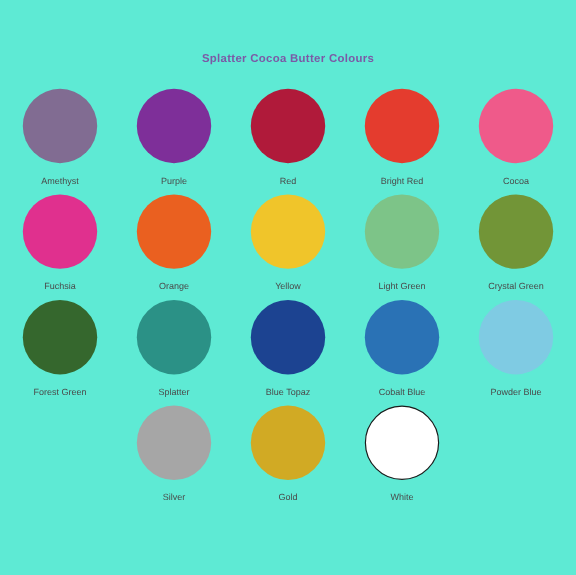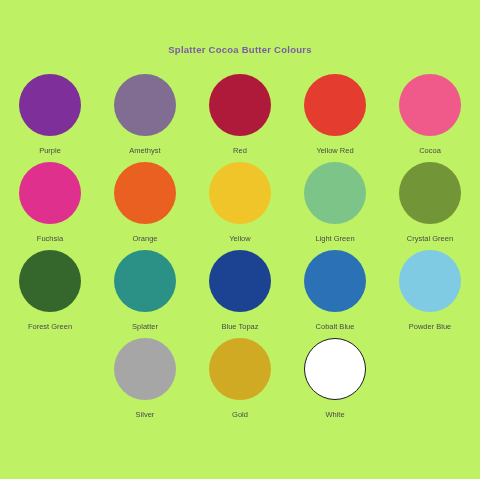--- a/index.html
+++ b/index.html
@@ -10,21 +10,21 @@
     width: 480px;
     height: 479px;
     background: #ffffff;
     font-family: "Liberation Sans", sans-serif;
     overflow: hidden;
   }
   #poster {
     position: relative;
     width: 480px;
     height: 479px;
-    background: #bef264;
+    background: #5eead4;
     box-sizing: border-box;
   }
   #poster-title {
     position: absolute;
     top: 44px;
     left: 0;
     width: 480px;
     text-align: center;
     font-size: 9.5px;
     font-weight: bold;
@@ -73,34 +73,34 @@
 </head>
 <body>
 
 <div id="poster">
 
   <div id="poster-title">Splatter Cocoa Butter Colours</div>
 
   <div id="swatch-grid">
       <div class="swatch-row">
         <div class="swatch-cell">
+          <div class="swatch-disc" style="background: rgb(129, 108, 146);"></div>
+          <div class="swatch-label">Amethyst</div>
+        </div>
+        <div class="swatch-cell">
           <div class="swatch-disc" style="background: rgb(126, 47, 153);"></div>
           <div class="swatch-label">Purple</div>
-        </div>
-        <div class="swatch-cell">
-          <div class="swatch-disc" style="background: rgb(129, 108, 146);"></div>
-          <div class="swatch-label">Amethyst</div>
         </div>
         <div class="swatch-cell">
           <div class="swatch-disc" style="background: rgb(176, 26, 58);"></div>
           <div class="swatch-label">Red</div>
         </div>
         <div class="swatch-cell">
           <div class="swatch-disc" style="background: rgb(228, 60, 46);"></div>
-          <div class="swatch-label">Yellow Red</div>
+          <div class="swatch-label">Bright Red</div>
         </div>
         <div class="swatch-cell">
           <div class="swatch-disc" style="background: rgb(239, 90, 138);"></div>
           <div class="swatch-label">Cocoa</div>
         </div>
       </div>
       <div class="swatch-row">
         <div class="swatch-cell">
           <div class="swatch-disc" style="background: rgb(224, 48, 142);"></div>
           <div class="swatch-label">Fuchsia</div>

